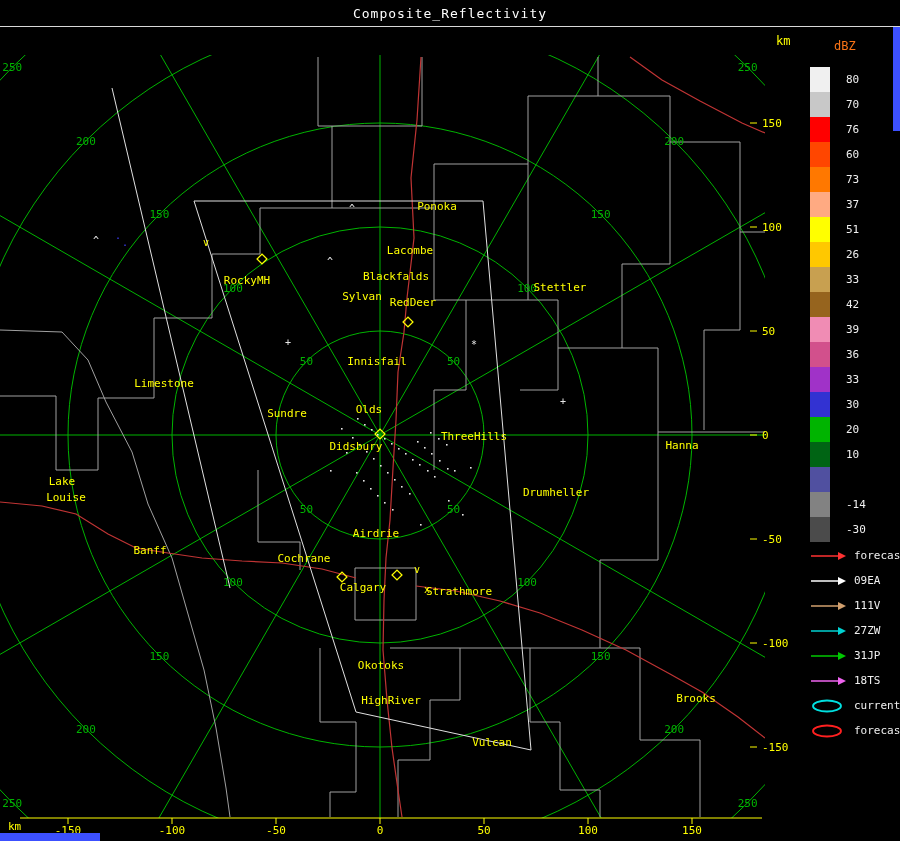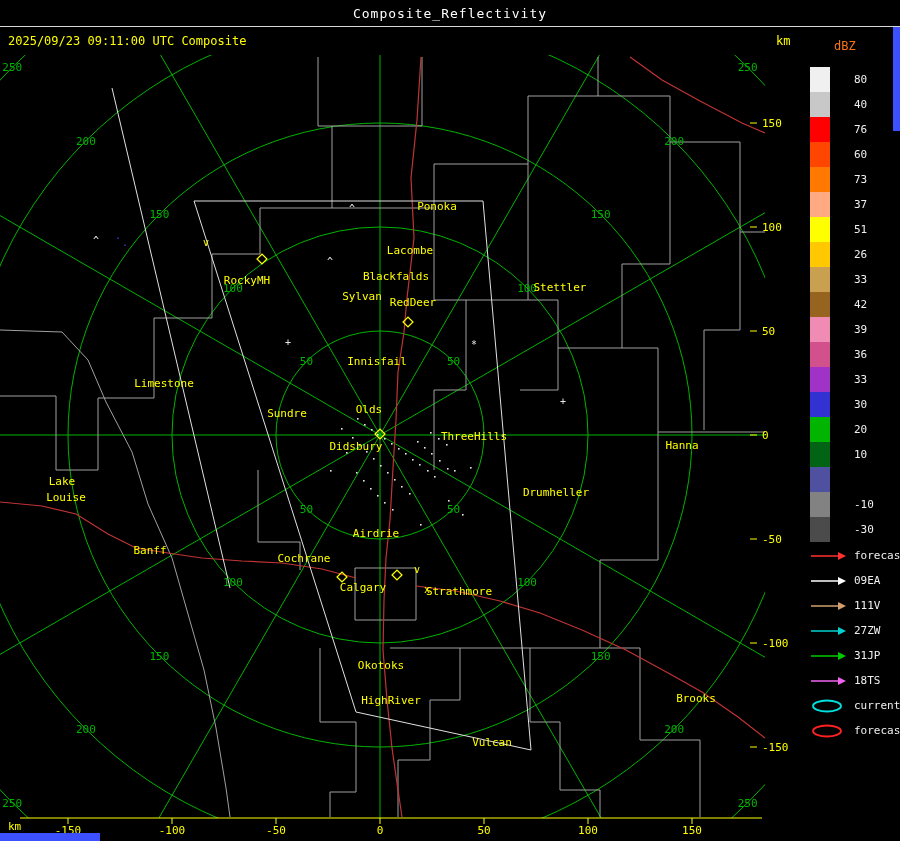--- a/index.html
+++ b/index.html
@@ -22,21 +22,21 @@
   .km-bottom { position:absolute; left:8px; top:820px; color:#ffff00; font-size:11px; }
 
   #map-svg { position:absolute; left:0; top:0; }
   #map-svg text { font-family:"DejaVu Sans Mono", monospace; }
 
   .legend { position:absolute; left:806px; top:27px; width:94px; height:806px; color:#f0f0f0; }
   .dbz-label { position:absolute; left:28px; top:12px; font-size:12px; color:#f97316; }
   #colorbar { position:absolute; left:4px; top:40px; }
   .cb-row { display:flex; height:25px; }
   .cb-sw { width:20px; height:25px; }
-  .cb-val { margin-left:24px; font-size:11px; line-height:25px; color:#f0f0f0; }
+  .cb-val { margin-left:16px; font-size:11px; line-height:25px; color:#f0f0f0; }
 
   #symlegend { position:absolute; left:4px; top:516px; }
   .sym-row { display:flex; align-items:center; height:25px; }
   .sym-lb { margin-left:6px; font-size:11px; color:#f0f0f0; }
 
   .scroll-v {
     position:absolute; right:0; top:27px; width:7px; height:104px; background:#3c50ff;
   }
   .scroll-h {
     position:absolute; left:0; top:833px; width:100px; height:8px; background:#3c50ff;
@@ -44,21 +44,20 @@
 </style>
 </head>
 <body>
 
 <div class="screen">
 
   <div class="titlebar">
     <span>Composite_Reflectivity</span>
   </div>
 
-  <span class="timestamp">2025/09/23 09:11:00 UTC Composite</span>
   <span class="km-right">km</span>
   <span class="km-bottom">km</span>
 
   <svg id="map-svg" width="806" height="841" viewBox="0 0 806 841">
     <defs>
       <clipPath id="mapclip">
           <rect x="0" y="55" width="765" height="763"></rect>
         </clipPath>
     </defs>
 
@@ -261,21 +260,21 @@
 
   <div class="legend">
     <div class="dbz-label">dBZ</div>
     <div id="colorbar">
         <div class="cb-row">
           <div class="cb-sw" style="background: rgb(240, 240, 240);"></div>
           <div class="cb-val">80</div>
         </div>
         <div class="cb-row">
           <div class="cb-sw" style="background: rgb(200, 200, 200);"></div>
-          <div class="cb-val">40</div>
+          <div class="cb-val">70</div>
         </div>
         <div class="cb-row">
           <div class="cb-sw" style="background: rgb(255, 0, 0);"></div>
           <div class="cb-val">76</div>
         </div>
         <div class="cb-row">
           <div class="cb-sw" style="background: rgb(255, 70, 0);"></div>
           <div class="cb-val">60</div>
         </div>
         <div class="cb-row">
@@ -325,21 +324,21 @@
         <div class="cb-row">
           <div class="cb-sw" style="background: rgb(0, 100, 20);"></div>
           <div class="cb-val">10</div>
         </div>
         <div class="cb-row">
           <div class="cb-sw" style="background: rgb(80, 80, 160);"></div>
           <div class="cb-val"></div>
         </div>
         <div class="cb-row">
           <div class="cb-sw" style="background: rgb(130, 130, 130);"></div>
-          <div class="cb-val">-10</div>
+          <div class="cb-val">-14</div>
         </div>
         <div class="cb-row">
           <div class="cb-sw" style="background: rgb(75, 75, 75);"></div>
           <div class="cb-val">-30</div>
         </div>
       </div>
     <div id="symlegend">
         <div class="sym-row">
           <svg width="38" height="14">
             <line x1="1" y1="7" x2="28" y2="7" stroke="#ff3232" stroke-width="1.5"></line>

